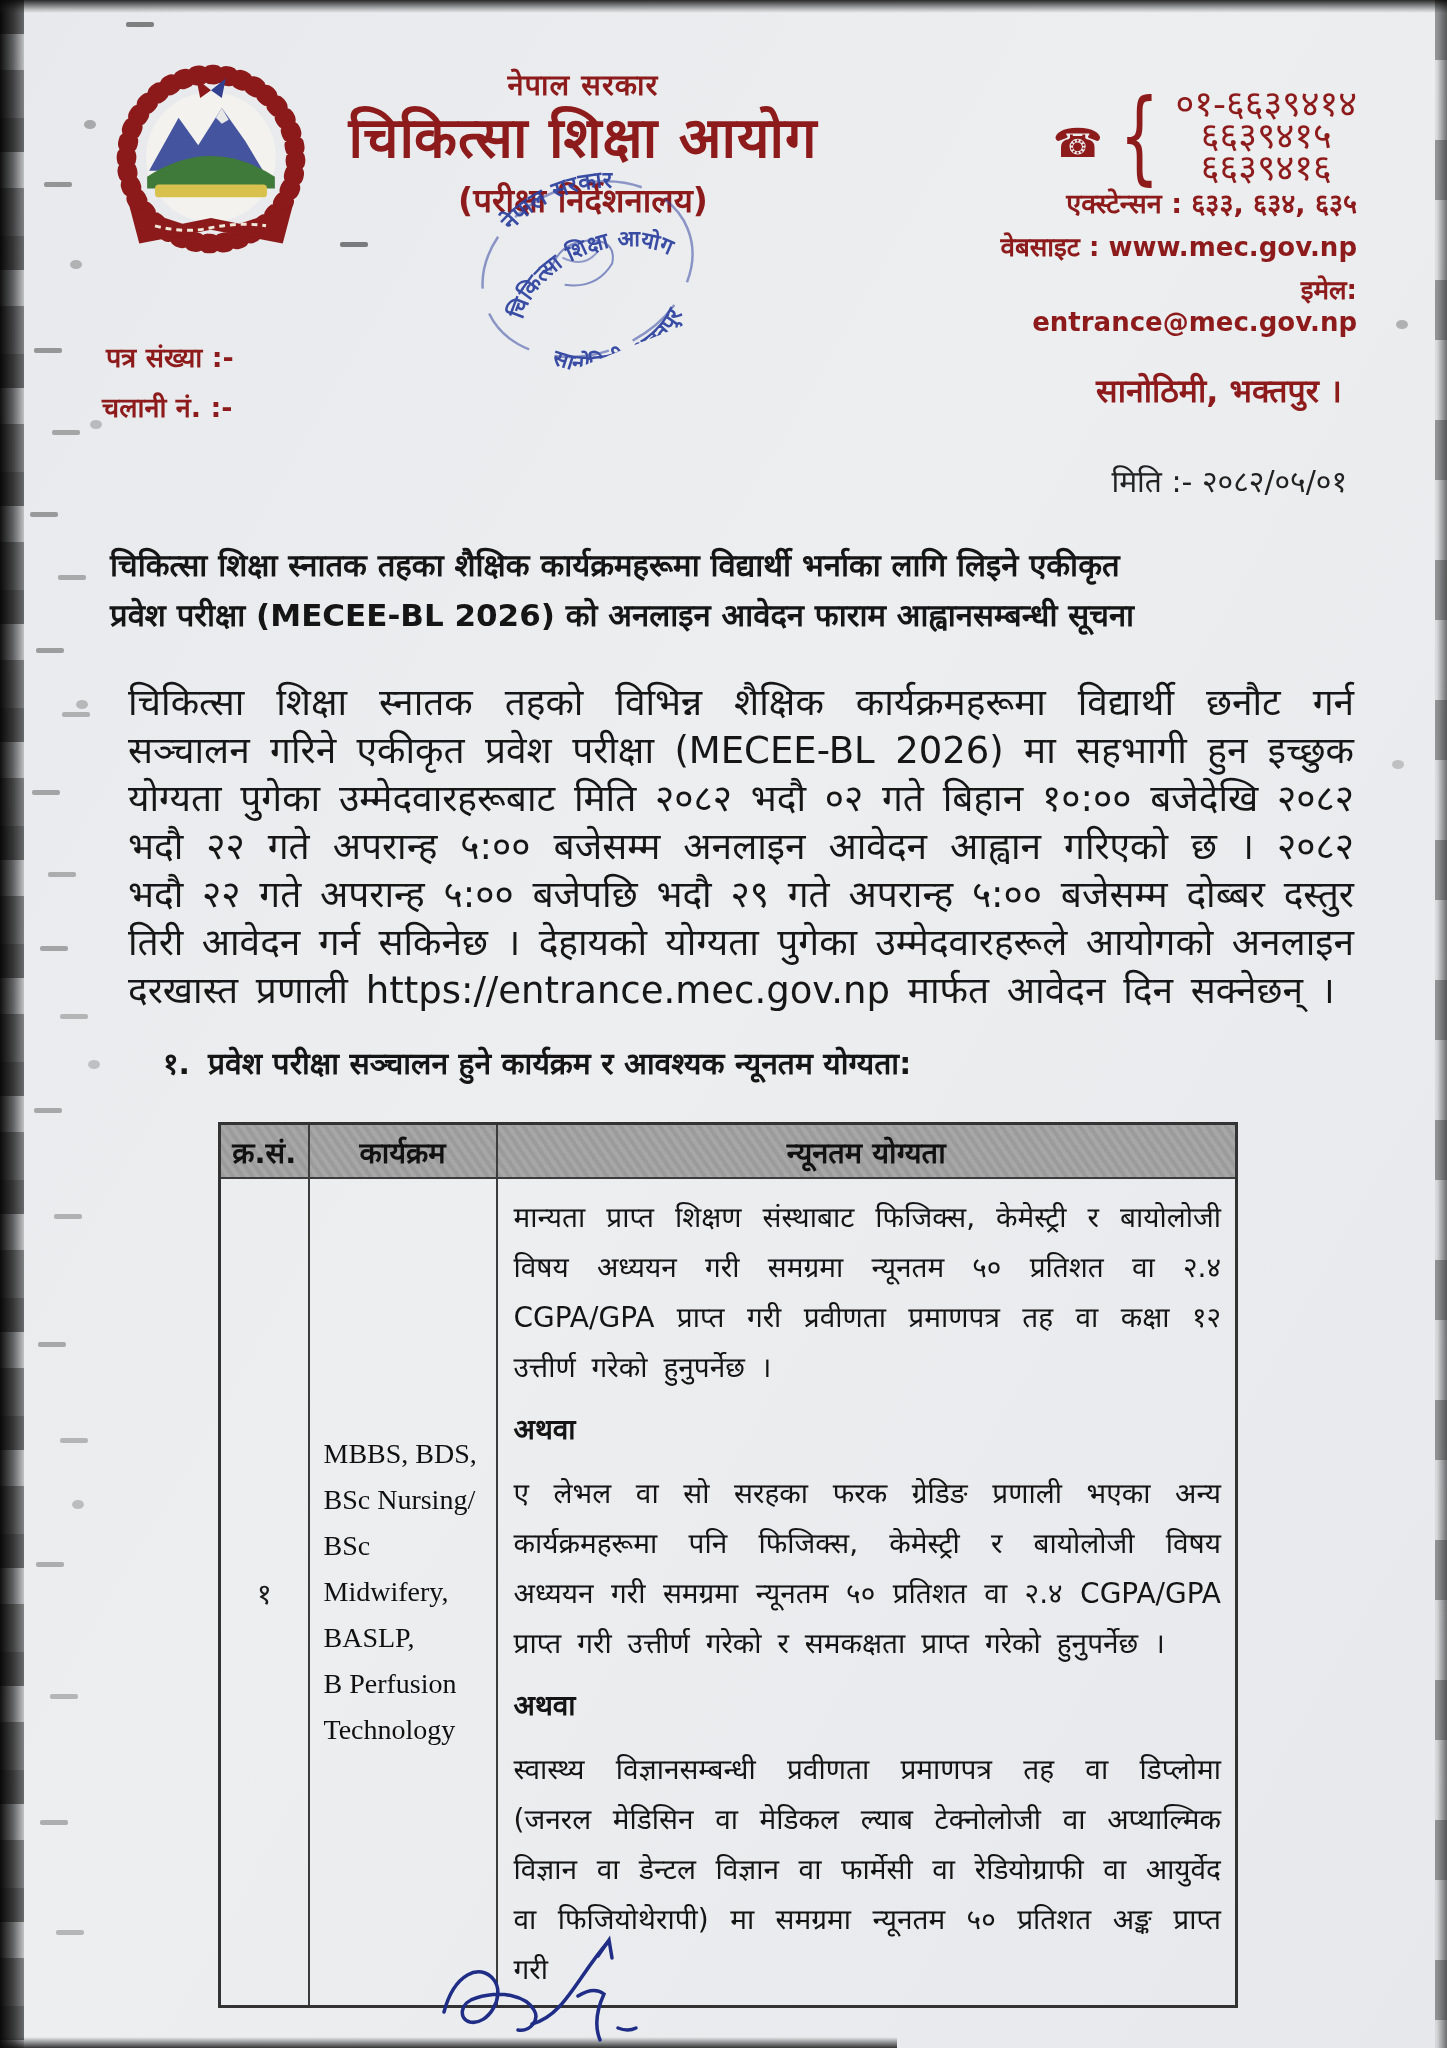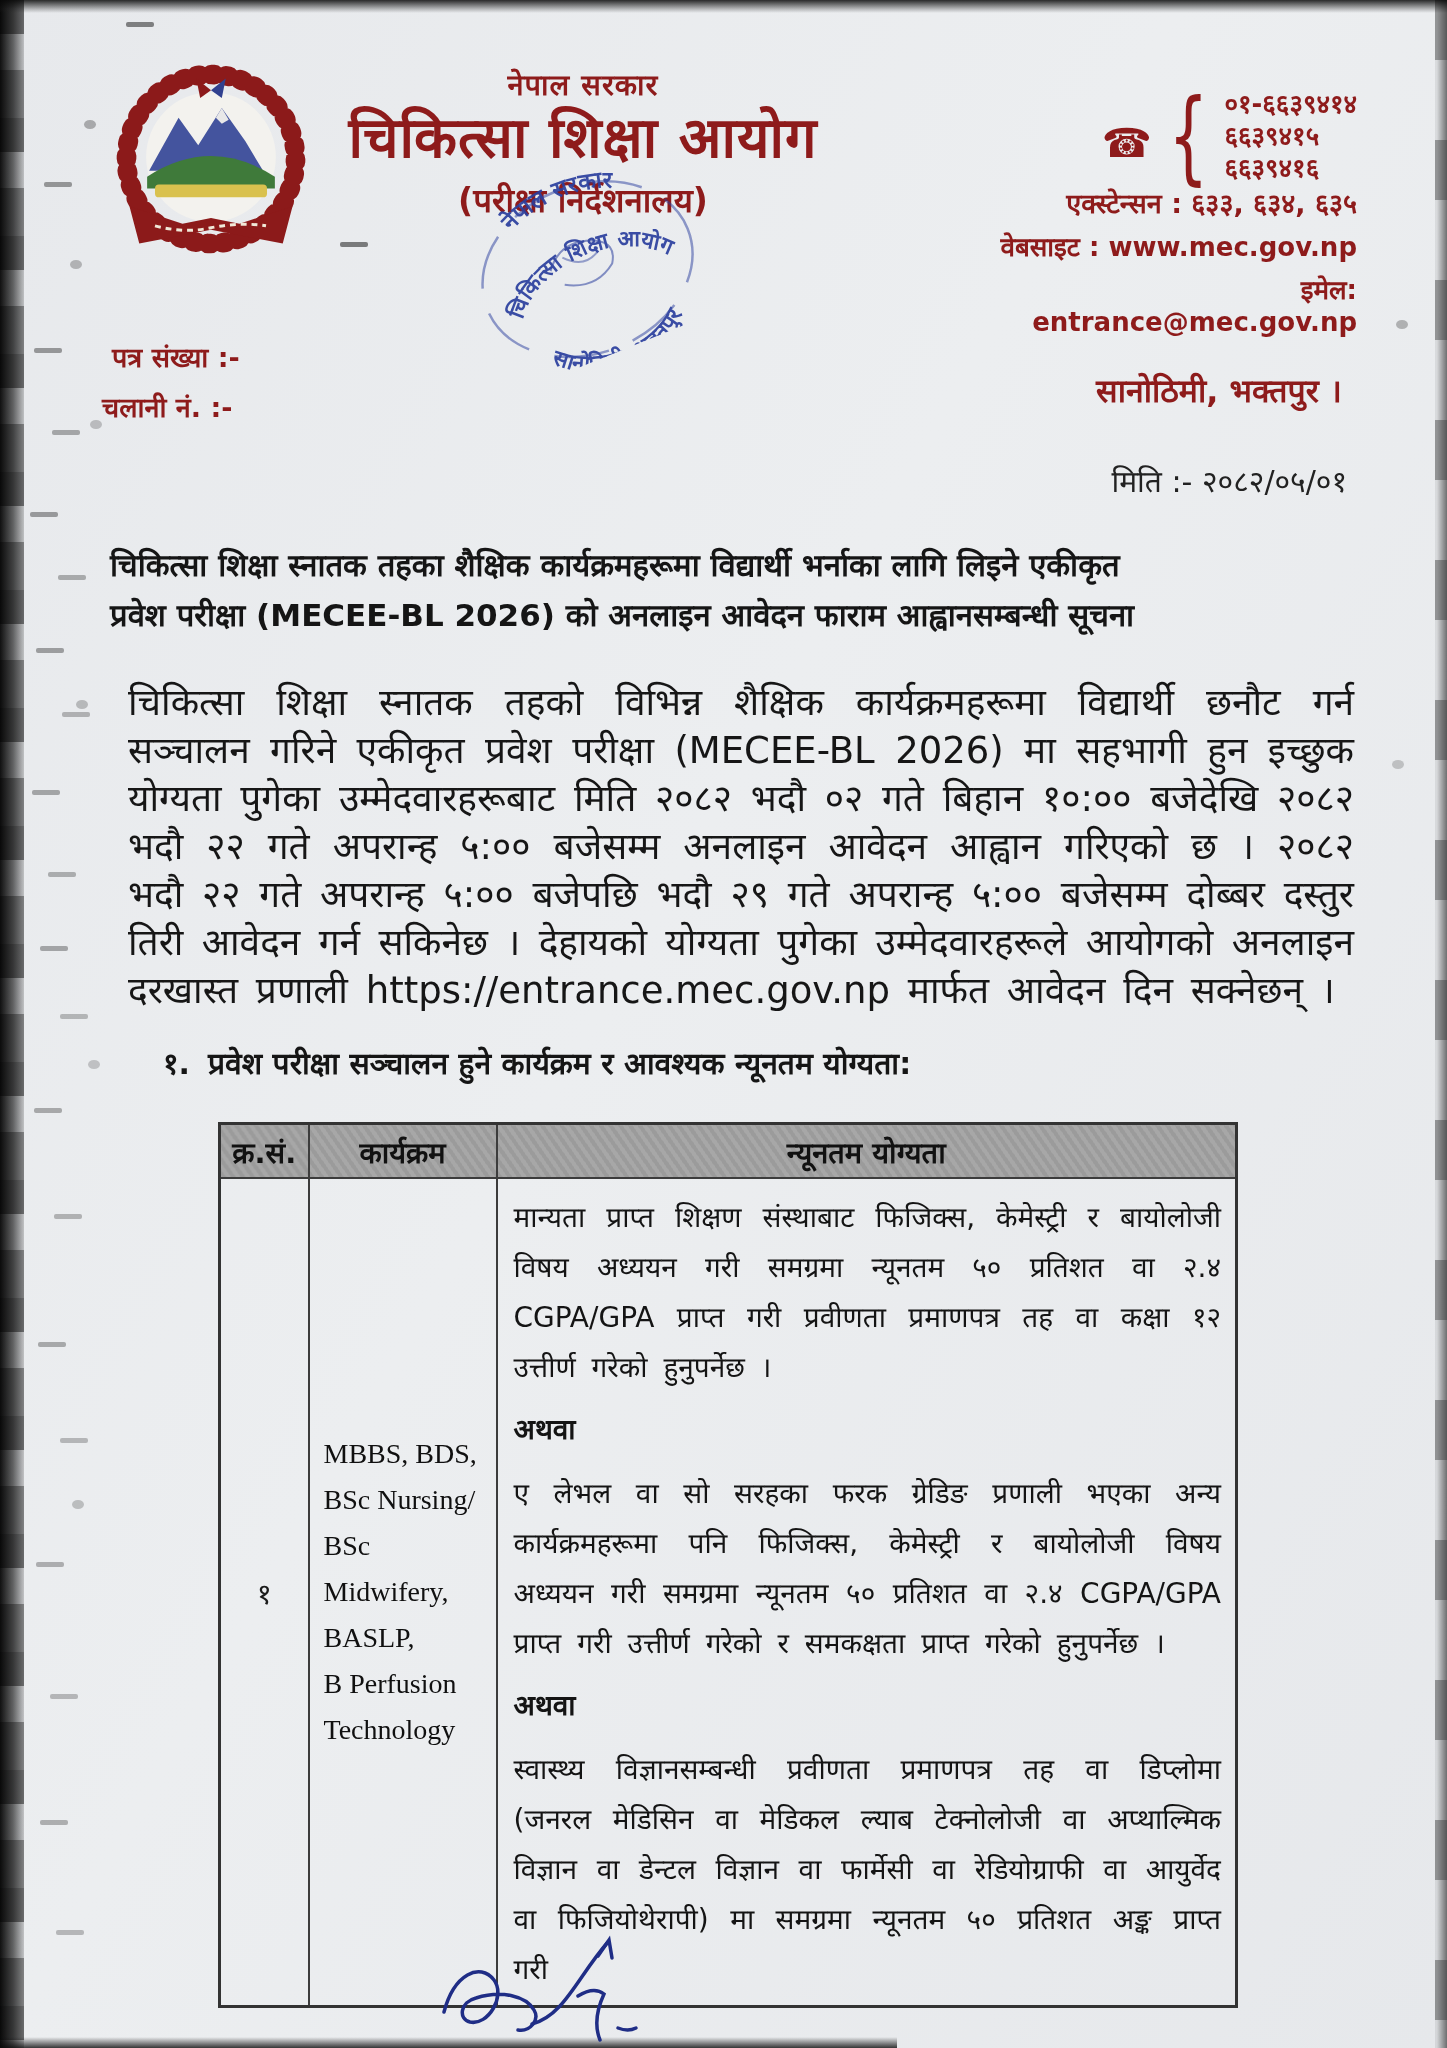--- a/index.html
+++ b/index.html
@@ -39,26 +39,26 @@
   .head-center{position:absolute;left:298px;top:64px;width:570px;text-align:center;color:#8e1b1b;}
   .govt-line{font-size:29px;font-weight:bold;letter-spacing:1px;}
   .org-name{font-size:56px;font-weight:bold;line-height:1.18;margin-top:2px;letter-spacing:1px;}
   .dept-line{font-size:33px;font-weight:bold;margin-top:6px;}
   .stamp{position:absolute;left:452px;top:158px;width:262px;height:200px;transform:rotate(-22deg);opacity:.92;}
 
   .head-right{position:absolute;right:90px;top:88px;width:360px;color:#8e1b1b;text-align:right;}
   .phone-row{display:flex;align-items:center;justify-content:flex-end;gap:4px;}
   .phone-glyph{font-size:40px;line-height:1;margin-top:14px;}
   .brace{font-size:102px;font-weight:400;line-height:.9;transform:scaleX(.62);color:#8e1b1b;}
-  .phone-list{text-align:left;font-size:26px;font-weight:bold;line-height:32px;}
+  .phone-list{text-align:center;font-size:36px;font-weight:normal;line-height:32px;}
   .ext-line{font-size:27px;font-weight:bold;}
   .web-line,.mail-line{font-size:26px;font-weight:bold;margin-top:7px;}
   .addr-line{position:absolute;right:105px;top:368px;font-size:32px;font-weight:bold;color:#8e1b1b;}
 
-  .letter-no{position:absolute;left:112px;top:338px;font-size:27px;font-weight:bold;color:#8e1b1b;}
+  .letter-no{position:absolute;left:106px;top:338px;font-size:27px;font-weight:bold;color:#8e1b1b;}
   .dispatch-no{position:absolute;left:102px;top:388px;font-size:27px;font-weight:bold;color:#8e1b1b;}
   .date-line{position:absolute;right:100px;top:460px;font-size:30px;color:#222;}
 
   
   .title-block{position:absolute;left:110px;width:1240px;top:540px;
     font-size:31px;font-weight:bold;line-height:50px;color:#151515;}
   .body-para{position:absolute;left:128px;width:1226px;top:679px;font-size:37px;line-height:48px;
     text-align:justify;color:#161616;word-spacing:6px;}
   .section-line{position:absolute;left:163px;top:1042px;display:flex;gap:18px;
     font-size:30px;font-weight:bold;color:#151515;}

